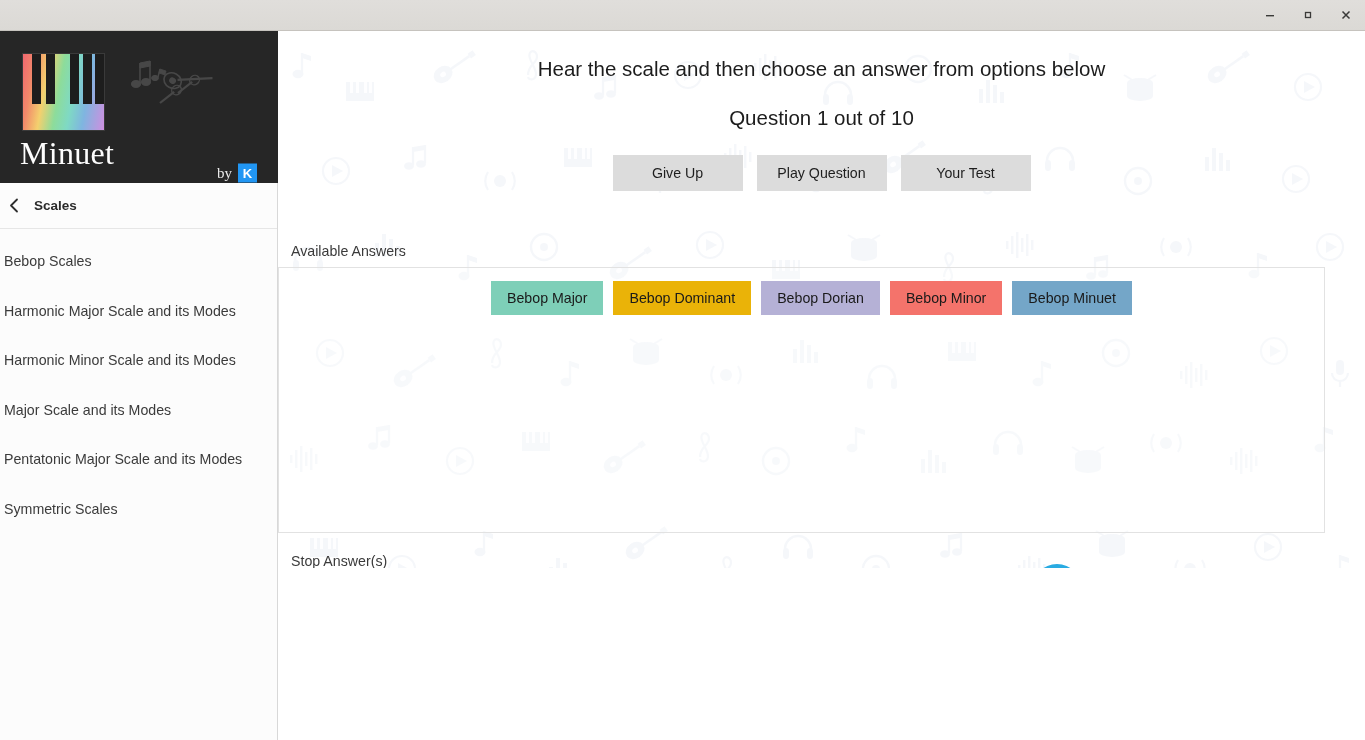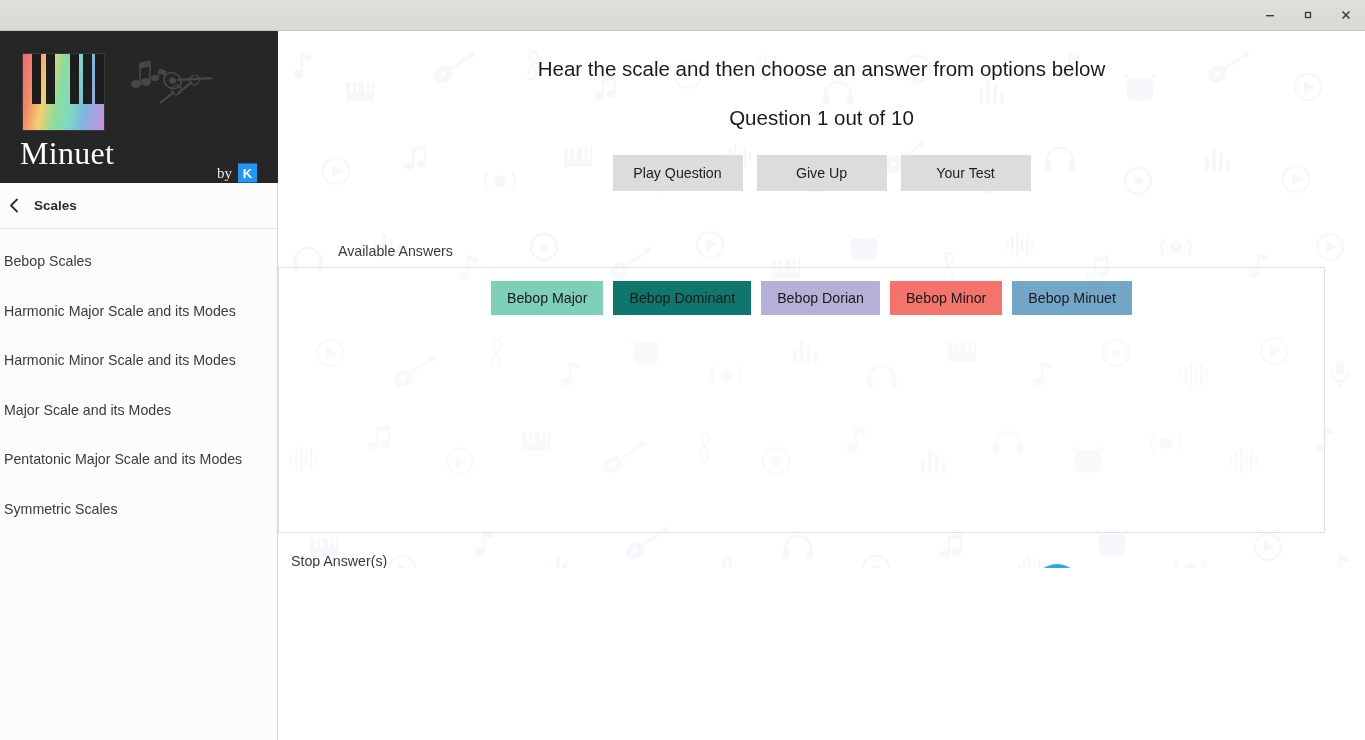--- a/index.html
+++ b/index.html
@@ -95,21 +95,21 @@
   }
   .ctrl-btn {
     min-width: 130px; height: 36px; background: #dcdcdc; border: none;
     font-family: "Liberation Sans", sans-serif; font-size: 14.2px; color: #1e1e1e;
     cursor: pointer; padding: 0 18px;
   }
 
   .sec-label {
     position: absolute; font-size: 14.2px; color: #3a3a3a;
   }
-  #lbl-available { top: 212px; left: 13px; margin-left: 47px; }
+  #lbl-available { top: 212px; left: 13px; }
   #lbl-your { top: 522px; left: 13px; }
 
   .panel {
     position: absolute; left: 0; width: 1047px;
     border: 1px solid #e2e2e2; background: rgba(255,255,255,0.25);
   }
   #panel-available { top: 236px; height: 266px; padding-left: 15px; }
   #panel-your { top: 546px; height: 62px; }
 
   #chips { padding: 13px 0 0 197px; display: flex; gap: 10px; }
@@ -432,30 +432,30 @@
           <use href="#ic-radio" x="1054" y="644"></use>
       </g>
     </svg>
 
     <div id="content">
 
       <div id="prompt">Hear the scale and then choose an answer from options below</div>
       <div id="qcount">Question 1 out of 10</div>
 
       <div id="ctrl-row">
+        <button class="ctrl-btn">Give Up</button>
         <button class="ctrl-btn">Play Question</button>
-        <button class="ctrl-btn">Give Up</button>
         <button class="ctrl-btn">Your Test</button>
       </div>
 
       <div class="sec-label" id="lbl-available">Available Answers</div>
       <div class="panel" id="panel-available">
         <div id="chips">
           <div class="chip" style="background: rgb(126, 207, 184);">Bebop Major</div>
-          <div class="chip" style="background: #0f766e;">Bebop Dominant</div>
+          <div class="chip" style="background: #eab308;">Bebop Dominant</div>
           <div class="chip" style="background: rgb(181, 177, 214);">Bebop Dorian</div>
           <div class="chip" style="background: rgb(244, 115, 107);">Bebop Minor</div>
           <div class="chip" style="background: rgb(116, 166, 200);">Bebop Minuet</div>
         </div>
       </div>
 
       <div class="sec-label" id="lbl-your">Stop Answer(s)</div>
       <div class="panel" id="panel-your"></div>
 
       <div id="piano">

